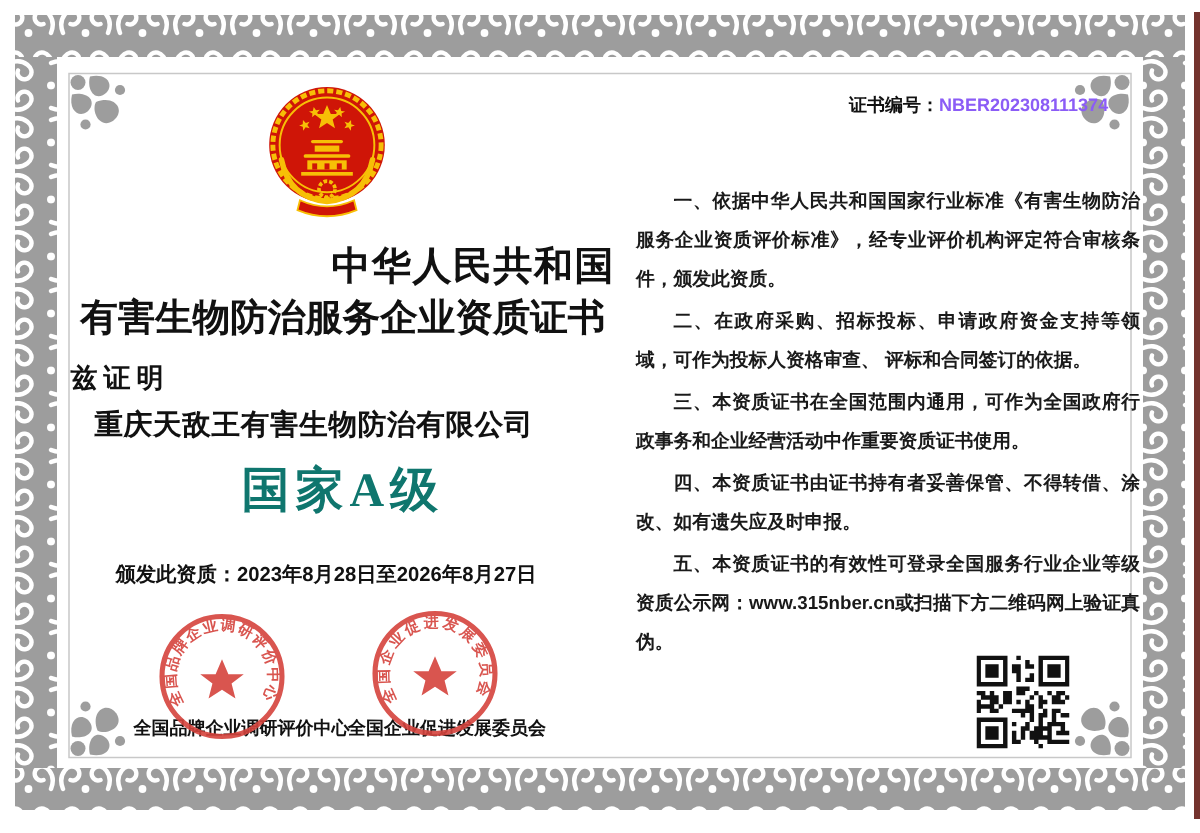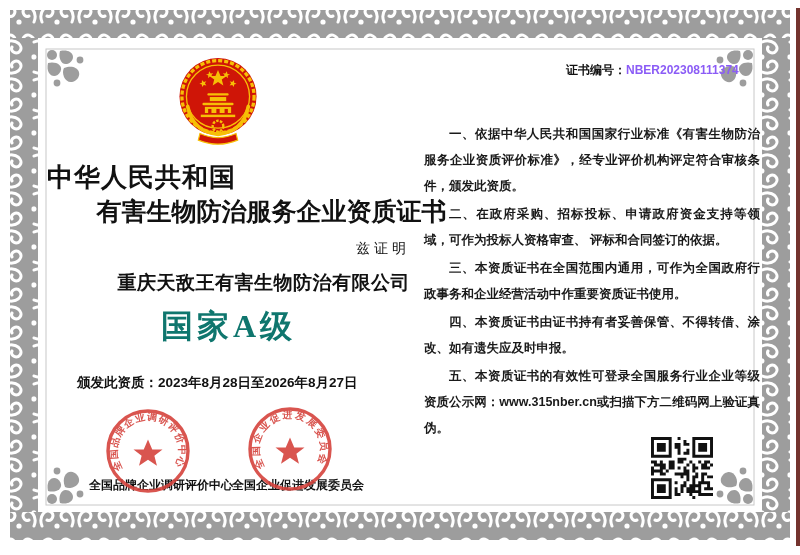--- a/index.html
+++ b/index.html
@@ -3,28 +3,28 @@
 <meta charset="utf-8">
 <style>
   html,body{margin:0;padding:0;background:#ffffff;}
   .page{position:relative;width:800px;height:555px;background:#ffffff;overflow:hidden;
         font-family:"Liberation Sans","DejaVu Sans",sans-serif;color:#111;}
   .frame-svg{position:absolute;left:0;top:0;}
   .edge-right{position:absolute;right:0;top:8px;width:4px;height:538px;background:#74332e;}
 
   
   .emblem{position:absolute;left:177px;top:57px;}
-  .title1{position:absolute;left:47px;top:160px;width:363px;text-align:left;
+  .title1{position:absolute;left:47px;top:160px;width:363px;text-align:right;
           font-size:26px;font-weight:700;letter-spacing:1px;}
   .title2{position:absolute;left:47px;top:195px;width:363px;text-align:center;
-          font-size:25px;font-weight:700;margin-left:43px;}
-  .declare{position:absolute;left:47px;top:240px;width:363px;text-align:right;
-           font-size:14px;font-weight:400;letter-spacing:4px;}
-  .company{position:absolute;left:47px;top:270px;width:363px;text-align:right;
-           font-size:19px;font-weight:700;letter-spacing:0.5px;}
+          font-size:25px;font-weight:700;}
+  .declare{position:absolute;left:47px;top:240px;width:363px;text-align:left;
+           font-size:18px;font-weight:700;letter-spacing:4px;}
+  .company{position:absolute;left:47px;top:270px;width:363px;text-align:left;
+           font-size:19px;font-weight:700;letter-spacing:0.5px;padding-left:16px;}
   .grade{position:absolute;left:47px;top:305px;width:363px;text-align:center;
          font-size:32px;font-weight:700;letter-spacing:4px;color:#0f766e;
          font-family:"Liberation Serif","DejaVu Serif",serif;}
   .dates{position:absolute;left:77px;top:371px;font-size:13.5px;font-weight:700;line-height:23px;}
 
   
   .seal{position:absolute;opacity:0.9;z-index:3;}
   .seal1{left:105px;top:408px;}
   .seal2{left:247px;top:406px;}
   .seal-label{position:absolute;top:477px;font-size:12px;font-weight:700;z-index:2;white-space:nowrap;}

